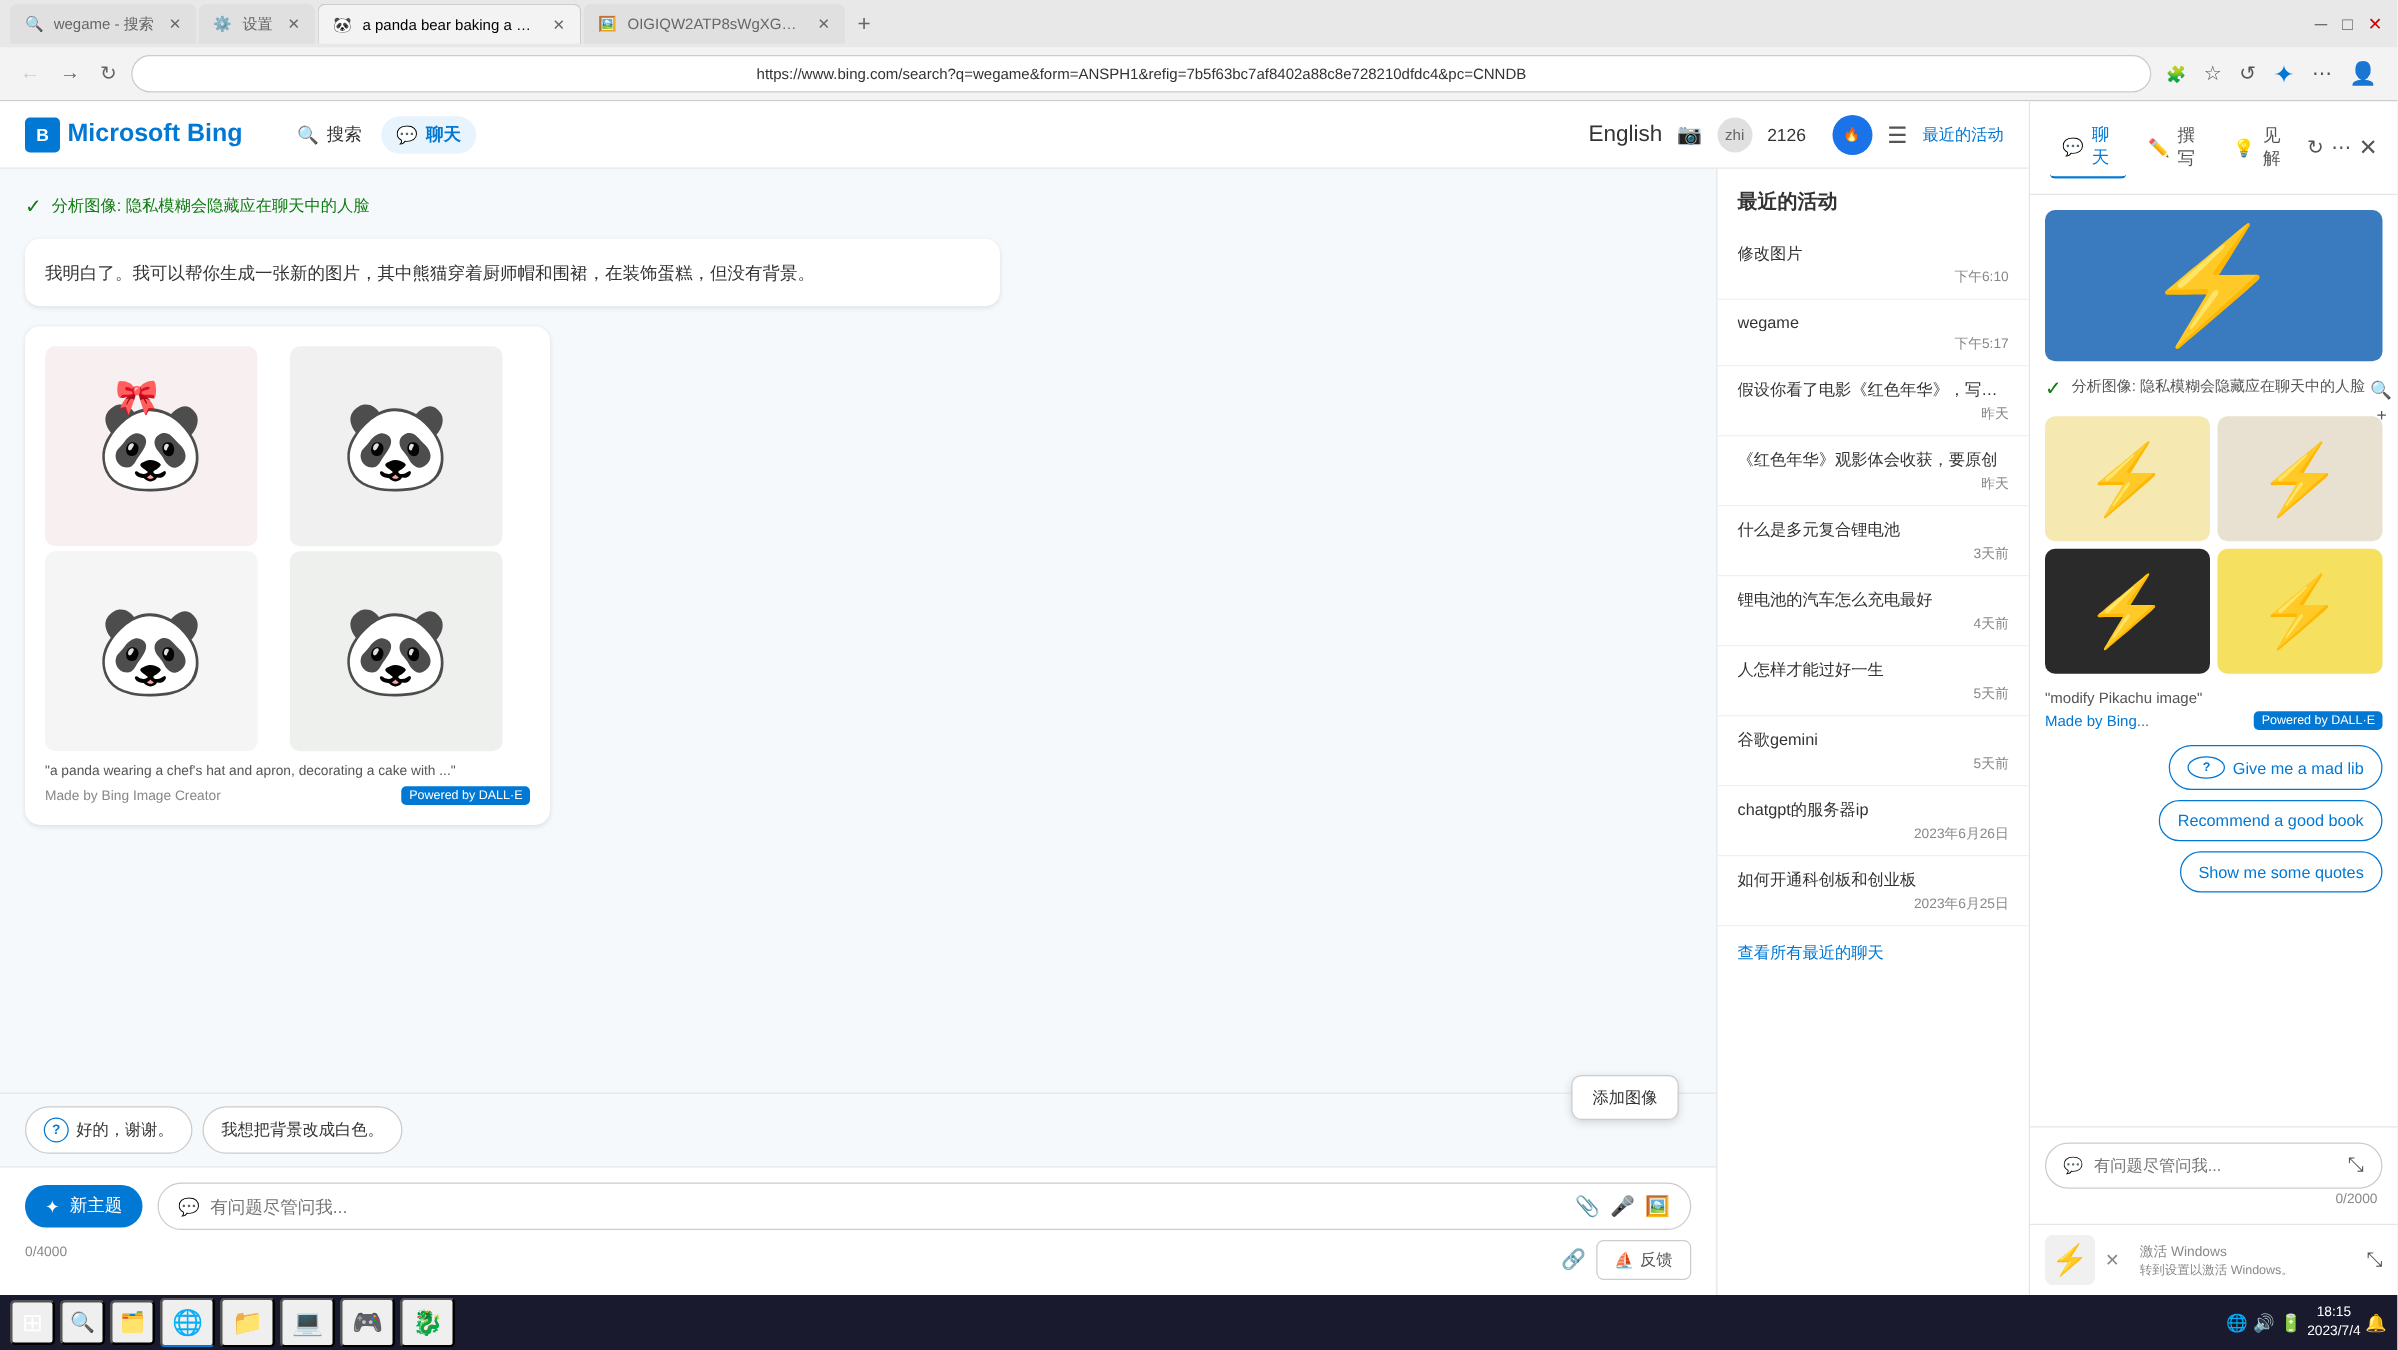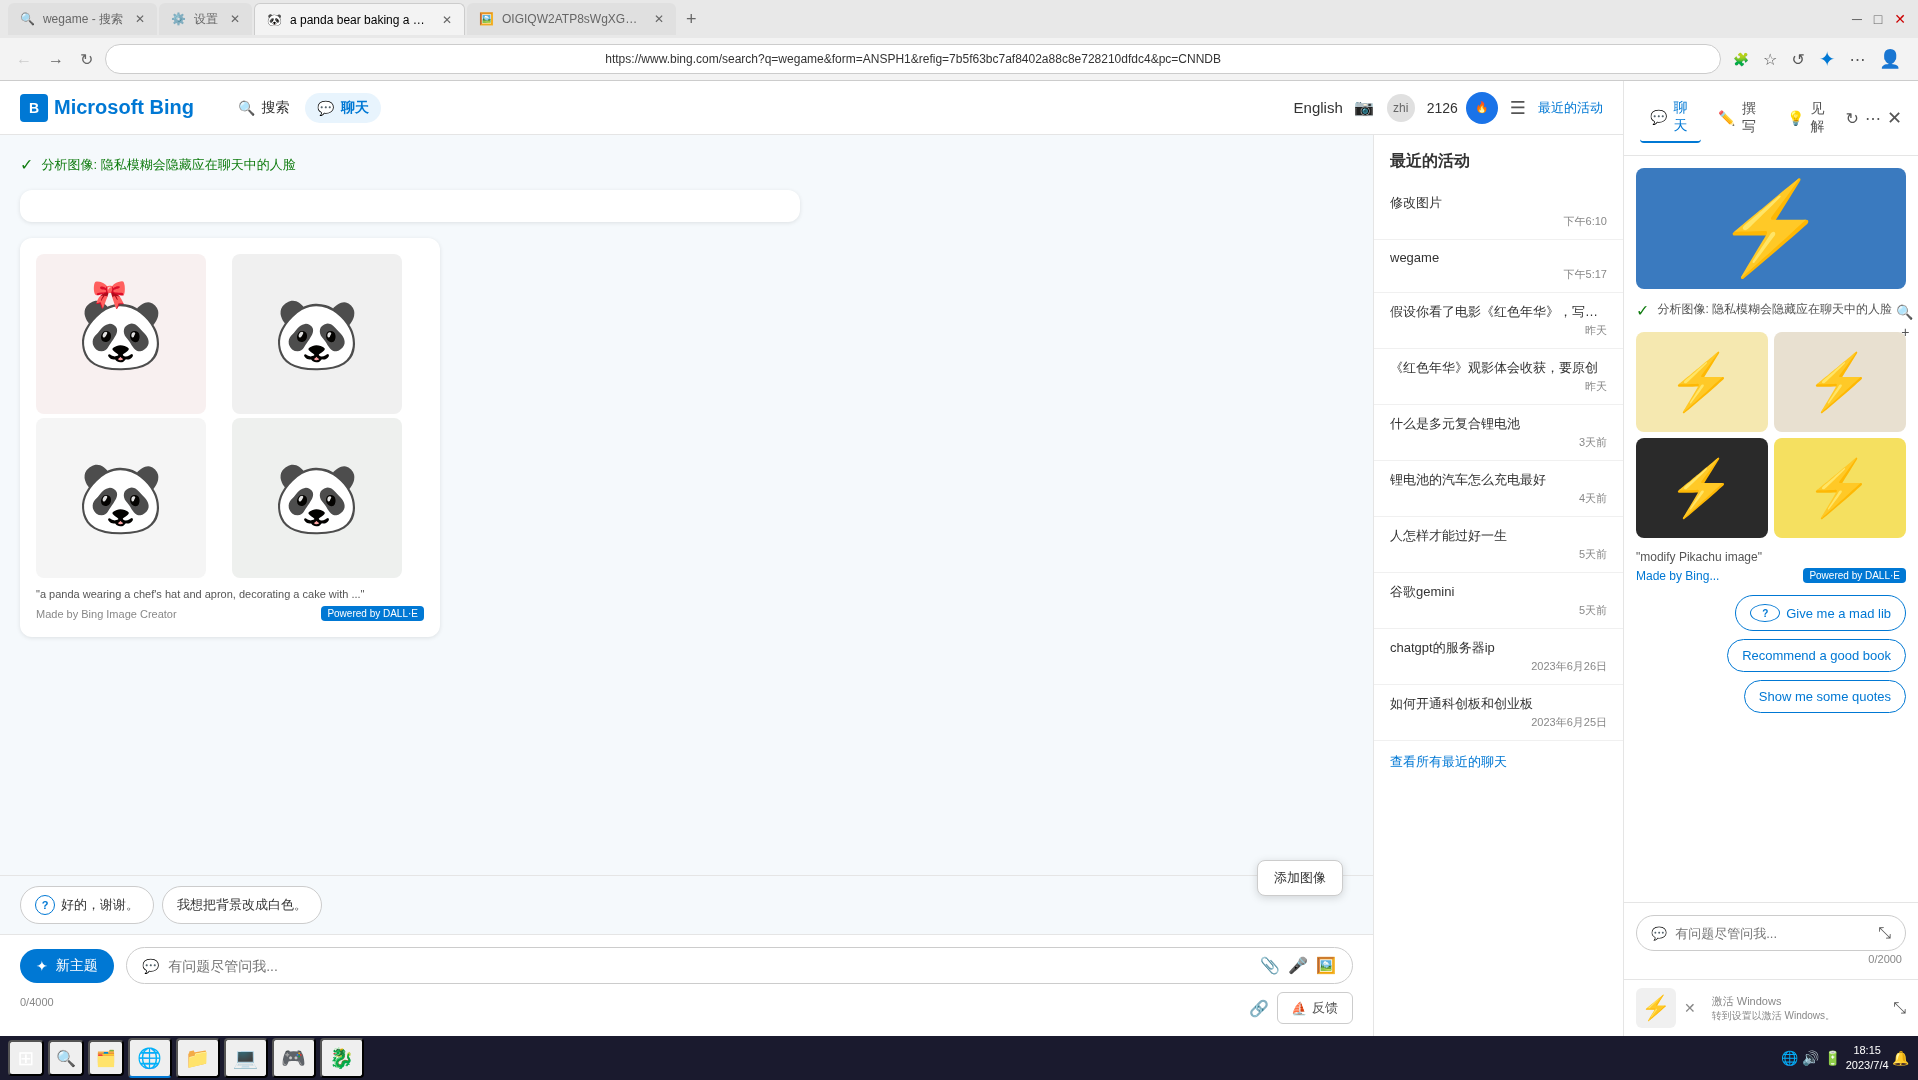--- a/index.html
+++ b/index.html
@@ -28,23 +28,23 @@
 
     
     .bing-header { background: white; border-bottom: 1px solid #e5e5e5; padding: 0 20px; display: flex; align-items: center; height: 54px; gap: 16px; }
     .bing-logo { display: flex; align-items: center; gap: 6px; font-weight: 700; font-size: 20px; color: #0078d4; }
     .bing-logo-icon { width: 28px; height: 28px; background: #0078d4; border-radius: 4px; display: flex; align-items: center; justify-content: center; color: white; font-weight: 900; font-size: 14px; }
     .header-nav { display: flex; gap: 4px; margin-left: 16px; }
     .header-nav-item { display: flex; align-items: center; gap: 6px; padding: 6px 12px; border-radius: 20px; font-size: 14px; cursor: pointer; color: #333; }
     .header-nav-item.active { background: #e8f4fd; color: #0078d4; font-weight: 600; }
     .header-spacer { flex: 1; }
     .header-right { display: flex; align-items: center; gap: 12px; }
-    .lang-select { font-size: 15px; color: #333; border: none; background: none; cursor: pointer; margin-left: 20px; }
+    .lang-select { font-size: 18px; color: #333; border: none; background: none; cursor: pointer; margin-left: 20px; }
     .user-icon { width: 28px; height: 28px; background: #e0e0e0; border-radius: 50%; display: flex; align-items: center; justify-content: center; font-size: 12px; color: #666; }
-    .counter-badge { display: flex; align-items: center; gap: 8px; font-size: 14px; color: #333; }
+    .counter-badge { display: flex; align-items: center; gap: 21px; font-size: 14px; color: #333; }
     .counter-circle { width: 32px; height: 32px; border-radius: 50%; background: #0078d4; display: flex; align-items: center; justify-content: center; color: white; font-size: 11px; font-weight: 600; }
     .hamburger-btn { background: none; border: none; cursor: pointer; font-size: 18px; color: #555; }
 
     
     .recent-panel { width: 250px; background: white; border-left: 1px solid #e5e5e5; padding: 16px 0; overflow-y: auto; flex-shrink: 0; }
     .recent-title { font-size: 16px; font-weight: 600; color: #333; padding: 0 16px 12px; }
     .recent-item { padding: 10px 16px; cursor: pointer; border-bottom: 1px solid #f0f0f0; }
     .recent-item-text { font-size: 13px; color: #333; display: -webkit-box; -webkit-line-clamp: 1; -webkit-box-orient: vertical; overflow: hidden; }
     .recent-item-time { font-size: 11px; color: #888; margin-top: 2px; text-align: right; }
     .view-all-link { display: block; padding: 12px 16px; font-size: 13px; color: #0078d4; cursor: pointer; }
@@ -239,20 +239,21 @@
 
       <div style="flex:1;display:flex;flex-direction:column;overflow:hidden;">
         <div class="chat-content">
 
           <div class="analysis-notice">
             <span class="check-icon">✓</span>
             <span>分析图像: 隐私模糊会隐藏应在聊天中的人脸</span>
           </div>
 
           <div class="message-bubble">
+            <div class="message-text">我明白了。我可以帮你生成一张新的图片，其中熊猫穿着厨师帽和围裙，在装饰蛋糕，但没有背景。</div>
           </div>
 
           <div class="image-grid-container">
             <div class="image-grid">
 
               <div class="image-cell" style="background:#f8f0f0;">
                 <div style="font-size:70px;display:flex;align-items:center;justify-content:center;height:100%;position:relative;">
                   <span style="position:relative;">🐼<span style="position:absolute;top:-15px;left:15px;font-size:28px;">🎀</span></span>
                 </div>
               </div>

